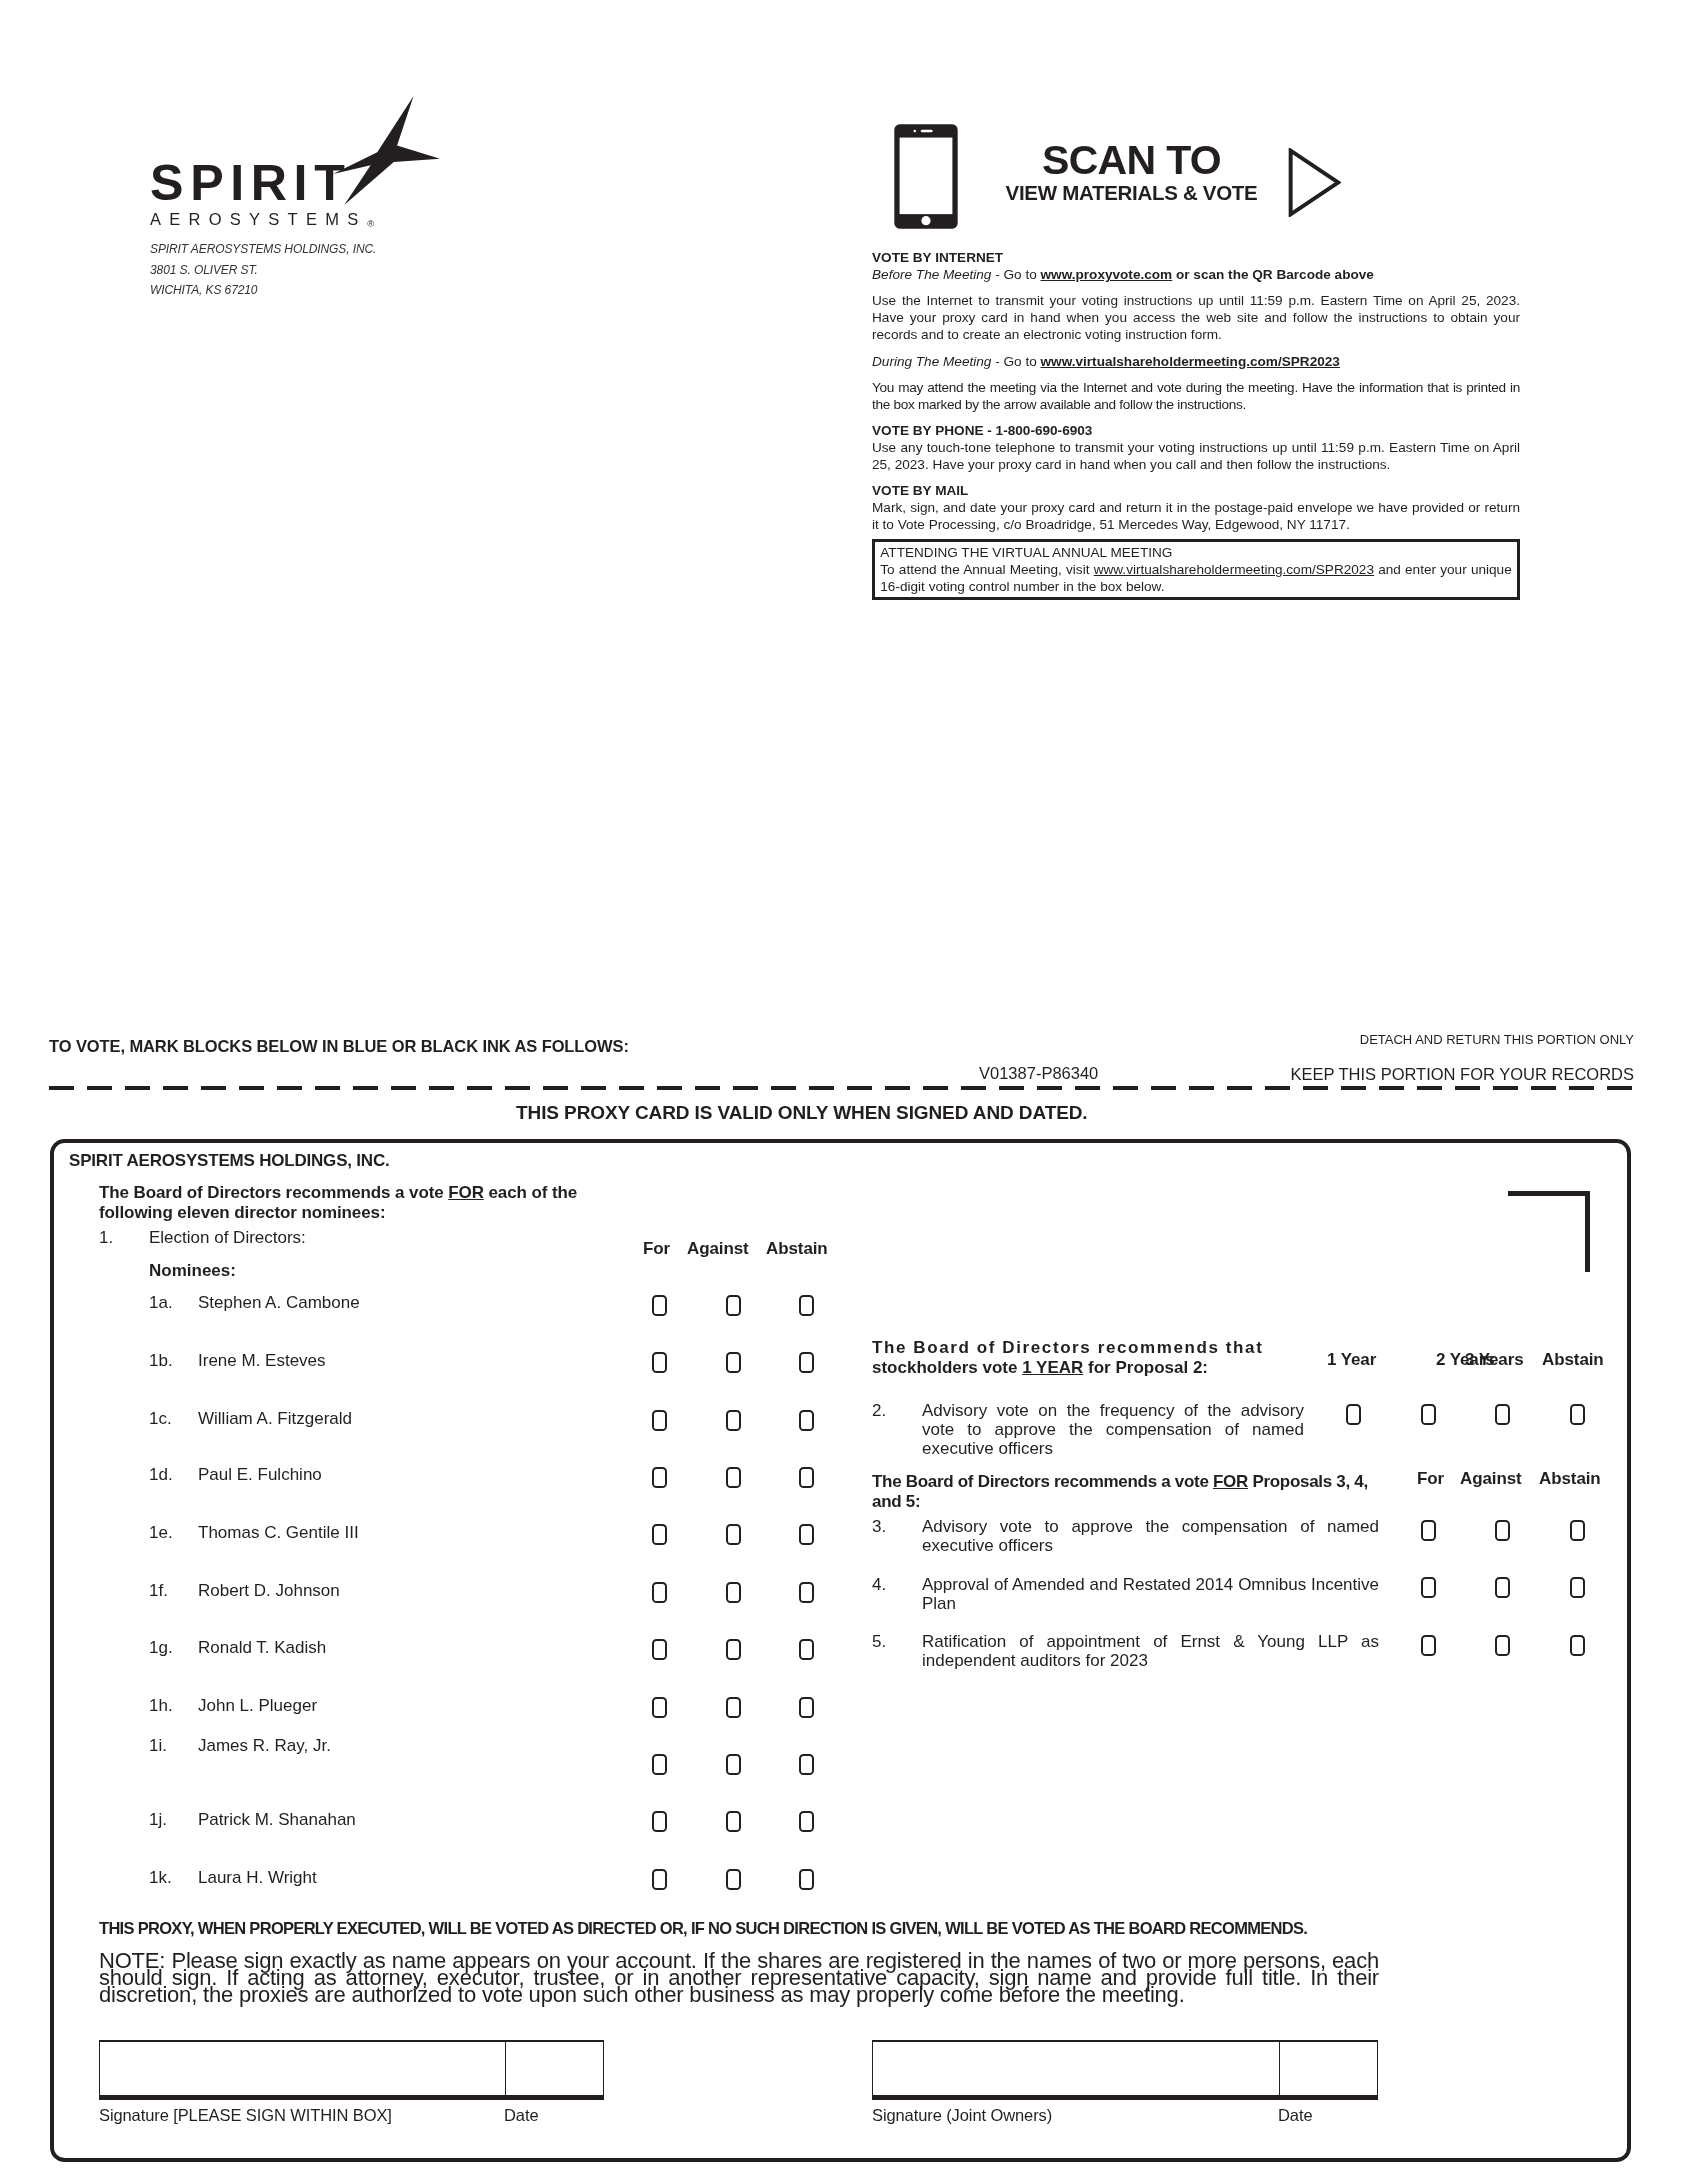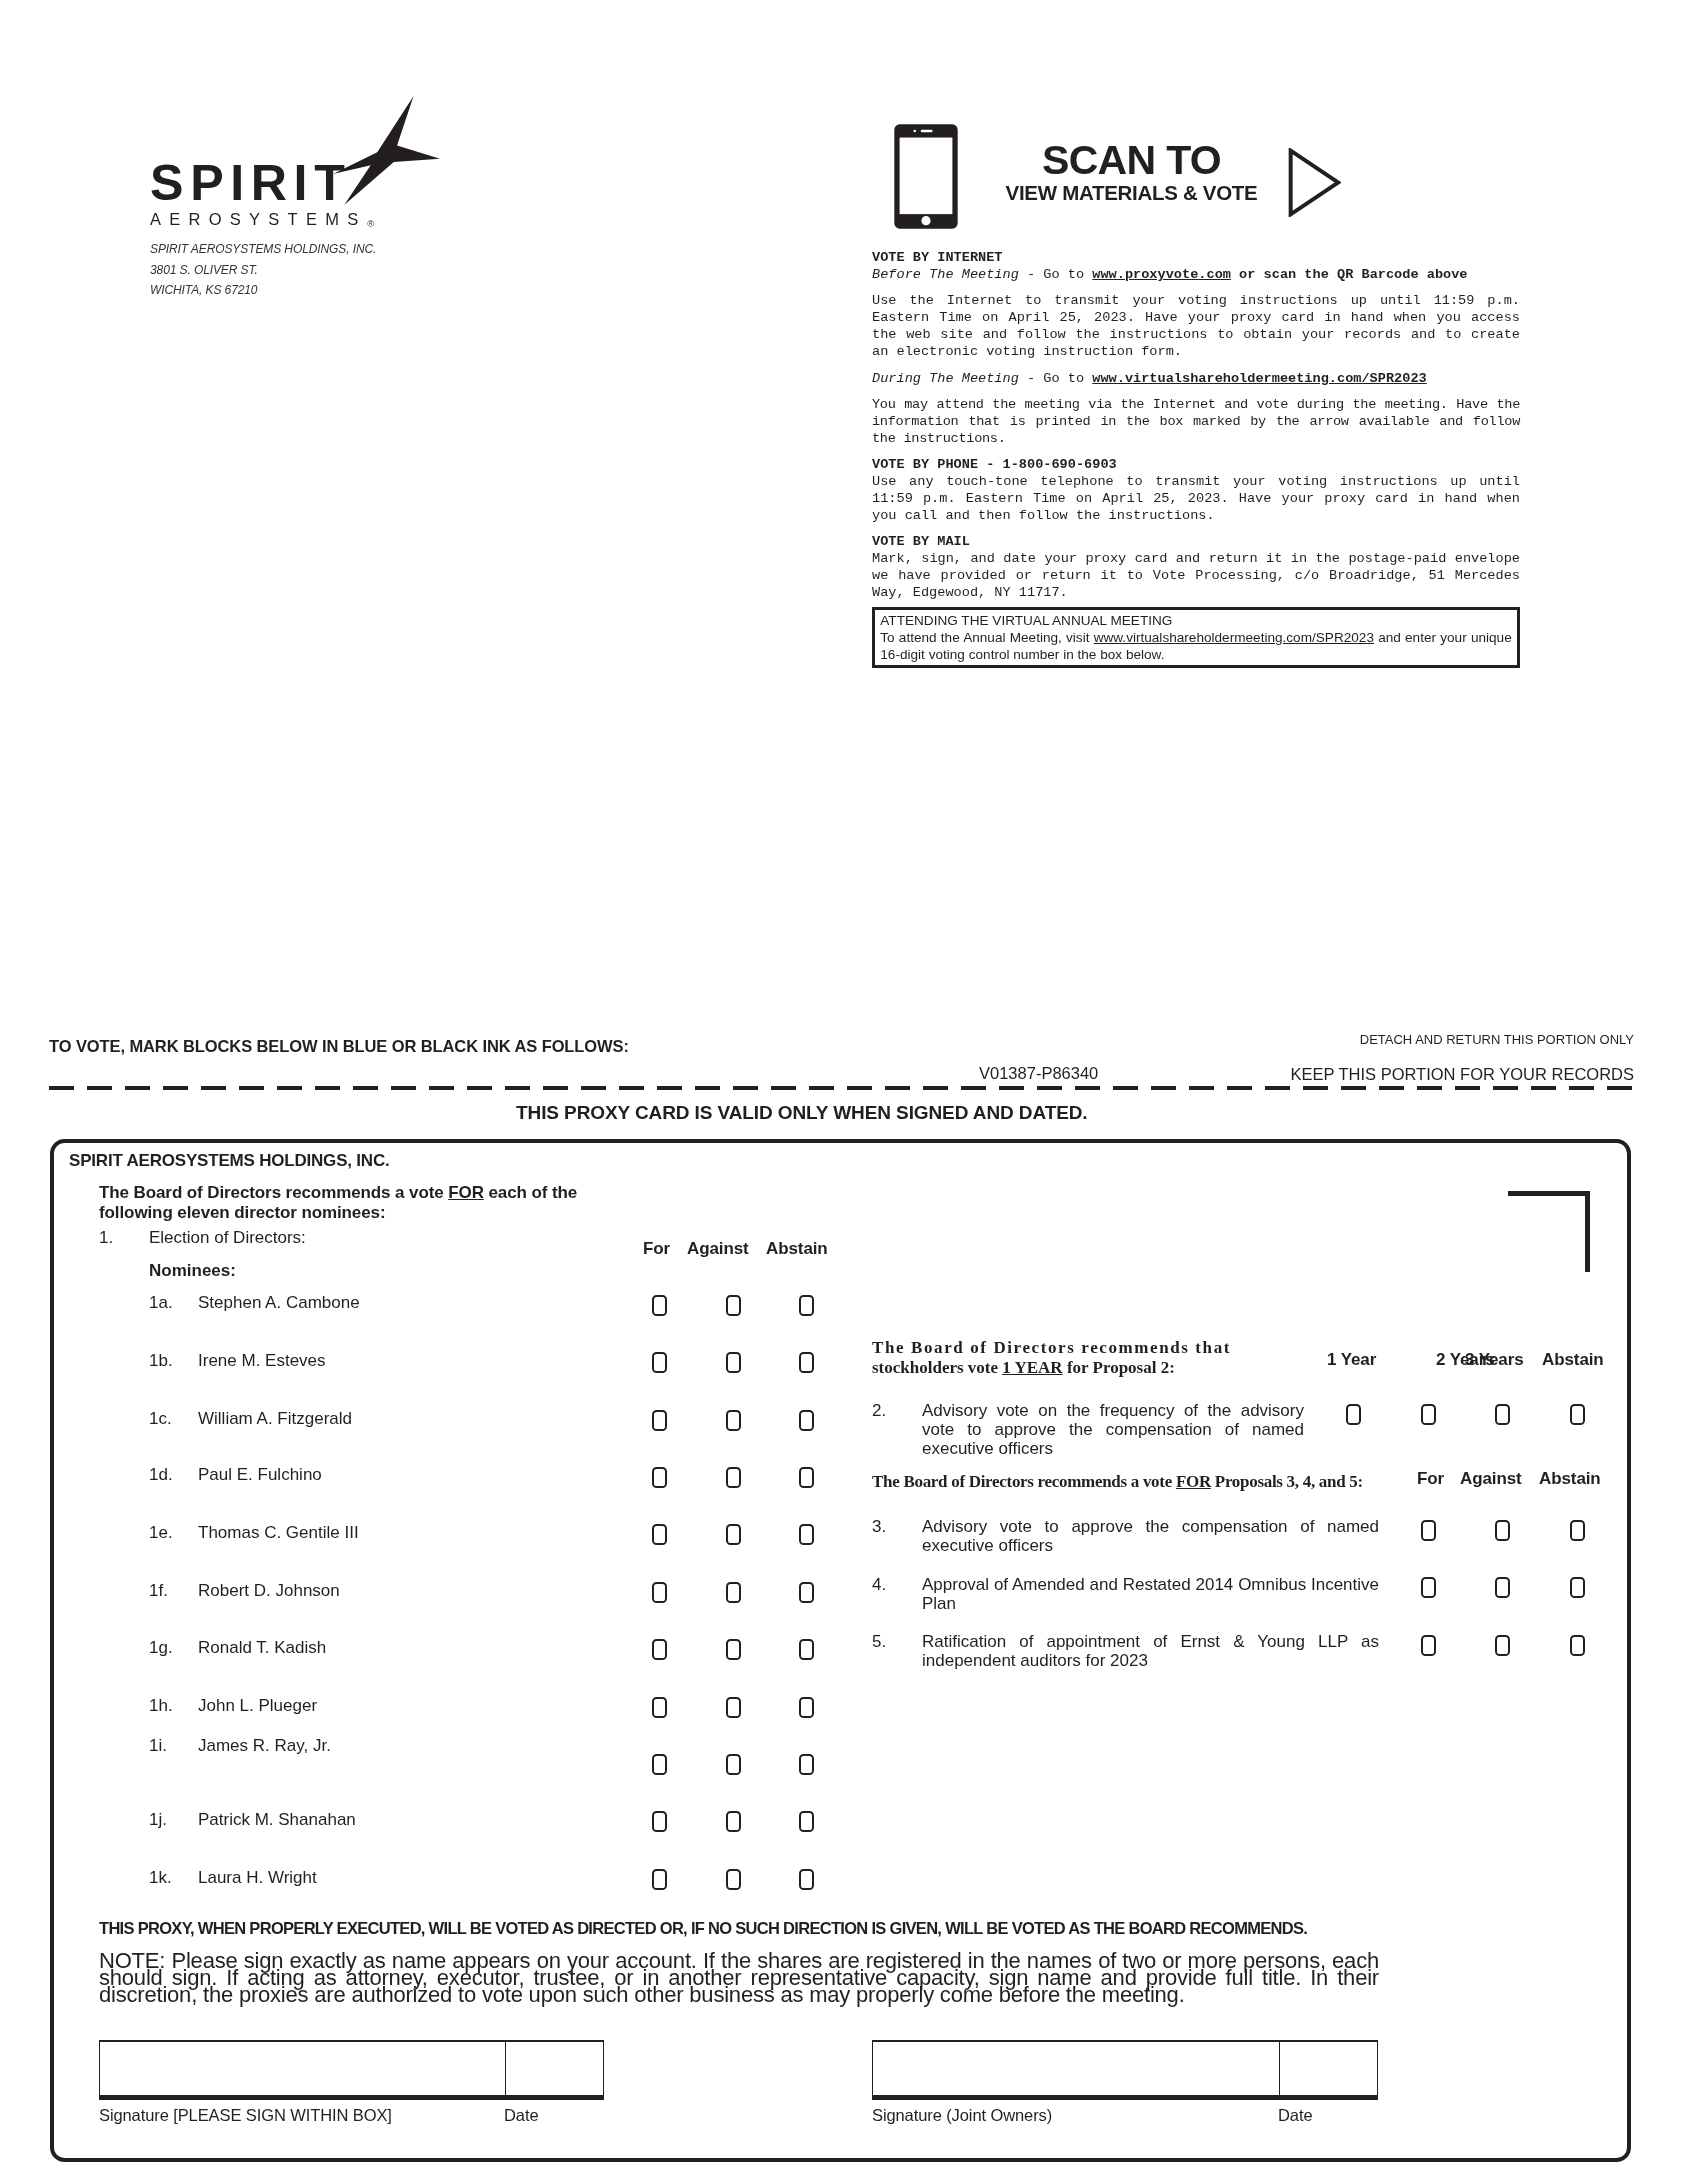--- a/index.html
+++ b/index.html
@@ -13,21 +13,21 @@
 
   
   #phone { left: 893px; top: 123px; width: 66px; height: 107px; }
   #scan-title { left: 986px; top: 140px; width: 291px; text-align: center; }
   #scan-title .big { font-size: 41px; font-weight: bold; line-height: 41px; letter-spacing: -0.7px; }
   #scan-title .small { font-size: 20.5px; font-weight: bold; line-height: 24px; letter-spacing: -0.3px; }
   #scan-arrow { left: 1288px; top: 148px; width: 53px; height: 69px; }
 
   
   #instr { left: 872px; top: 249px; width: 648px; font-size: 13.6px; line-height: 17px; text-align: justify; }
-  #instr p { margin: 0 0 9.3px 0; font-family: Liberation Mono, monospace; }
+  #instr p { margin: 0 0 9.3px 0; }
   #instr .h { font-weight: bold; margin: 0; }
   #instr u.b { font-weight: bold; }
   #instr .b { font-weight: bold; }
   #attend-box { border: 3.3px solid #231f20; padding: 2px 5.3px 2.6px 5.3px; margin-top: 5.3px; line-height: 17px; }
 
   
   #to-vote { left: 49px; top: 1037px; font-size: 16.5px; letter-spacing: -0.1px; font-weight: bold; }
   #dash-line { left: 49px; top: 1086px; width: 1588px; height: 4px;
      background: repeating-linear-gradient(90deg, #231f20 0 25px, transparent 25px 38px); }
   #vcode { left: 979px; top: 1064px; font-size: 16.5px; }
@@ -44,21 +44,21 @@
   #nominees-label { left: 149px; top: 1261px; font-size: 17px; font-weight: bold; }
   .colhead { font-size: 17px; font-weight: bold; position: absolute; letter-spacing: -0.1px; }
   .nom-row { position: absolute; left: 149px; font-size: 17px; height: 26.5px; }
   .nom-row .code { display: inline-block; width: 49px; }
   .cb { position: absolute; width: 14.6px; height: 20.5px; border: 2.6px solid #231f20; border-radius: 4.6px; box-sizing: border-box; background: #fff; cursor: pointer; }
 
   #corner-mark { left: 1508px; top: 1191px; width: 82px; height: 81px; border-top: 5.3px solid #231f20; border-right: 5.3px solid #231f20; box-sizing: border-box; }
 
   
   .rtxt { position: absolute; font-size: 17px; line-height: 20px; }
-  .rbold { font-weight: bold; font-family: Liberation Serif, serif; }
+  .rbold { font-weight: bold; }
   .prop-num { position: absolute; font-size: 17px; }
   .prop-text { position: absolute; font-size: 17px; line-height: 19px; text-align: justify; }
 
   #proxy-stmt { left: 99px; top: 1919px; font-size: 16.5px; font-weight: bold; letter-spacing: -0.7px; }
   #note { left: 99px; top: 1952px; width: 1280px; font-size: 22px; line-height: 17px; text-align: justify; letter-spacing: -0.2px; }
 
   .sig-box { position: absolute; border-top: 2px solid #231f20; border-left: 0.7px solid #231f20; border-right: 0.7px solid #231f20; border-bottom: 5.3px solid #231f20; box-sizing: border-box; height: 60px; }
   .sig-div { position: absolute; top: 0; bottom: 0; width: 0.7px; background: #231f20; }
   .sig-label { position: absolute; font-size: 16.5px; letter-spacing: -0.1px; }
 </style>

